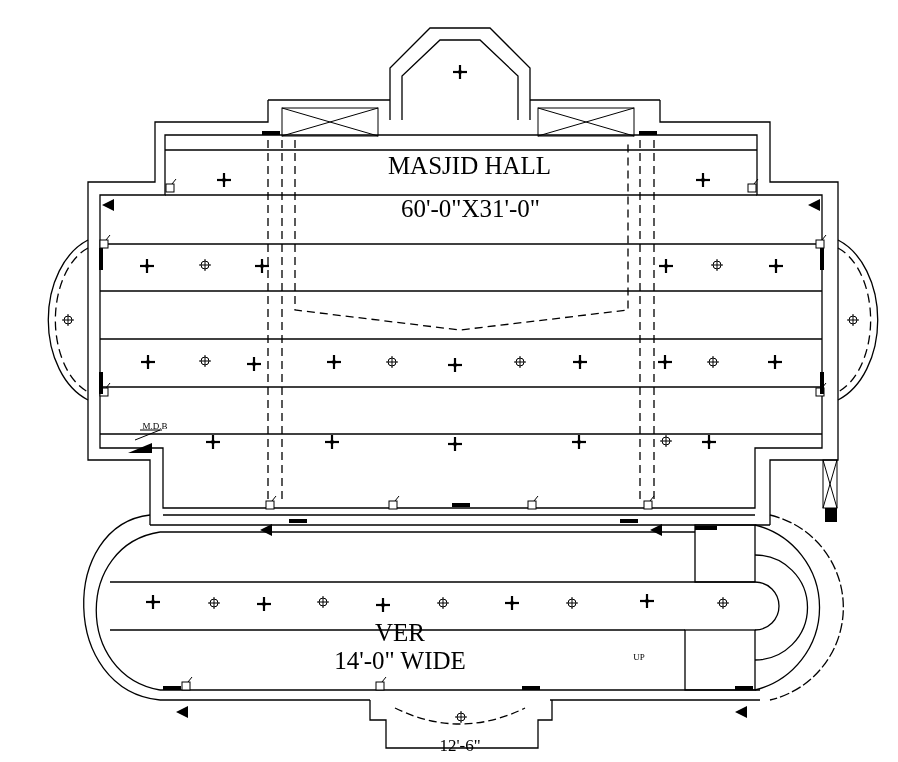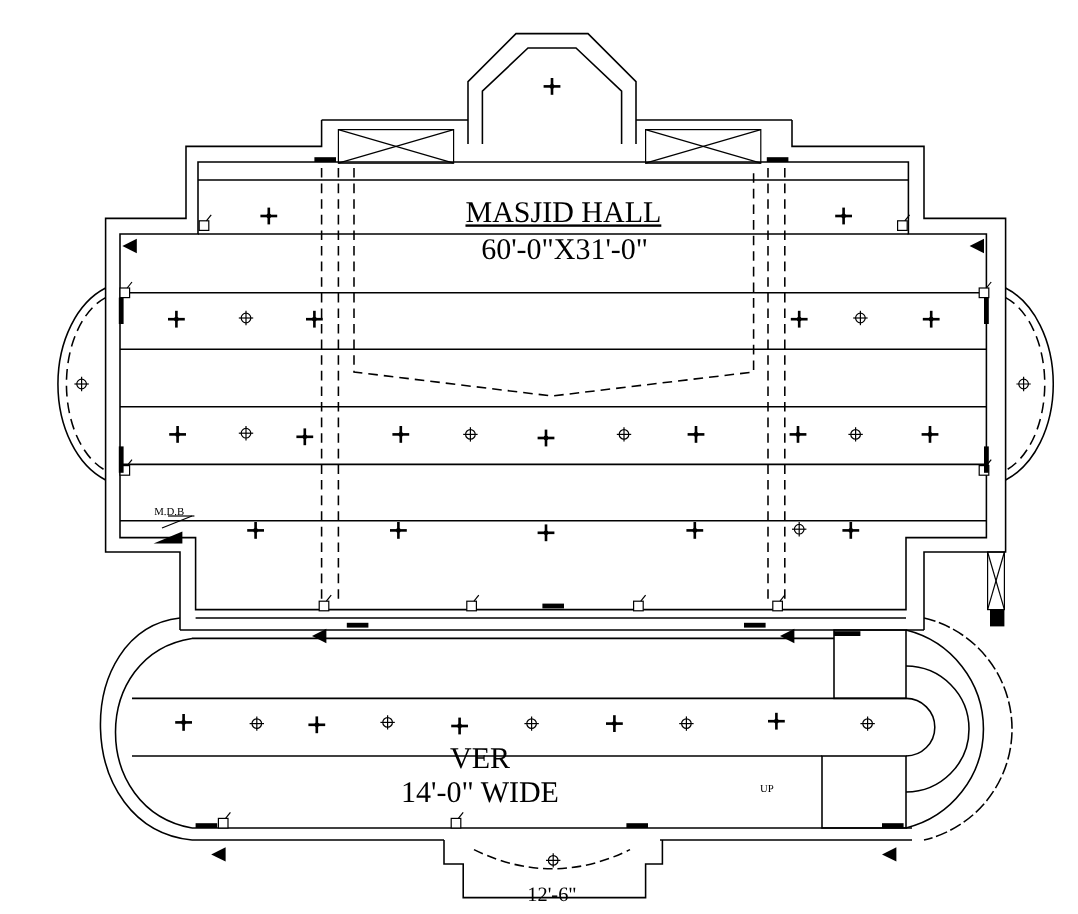--- a/index.html
+++ b/index.html
@@ -188,19 +188,19 @@
   <g>
     <use href="#db" x="102" y="205" transform="rotate(0)"></use>
     <use href="#db" x="808" y="205"></use>
     <use href="#db" x="260" y="530"></use>
     <use href="#db" x="650" y="530"></use>
     <use href="#db" x="176" y="712"></use>
     <use href="#db" x="735" y="712"></use>
   </g>
 </svg>
 
-<div class="lbl title" style="left:382px;top:165px;width:175px;text-decoration:underline;">MASJID HALL</div>
+<div class="lbl title" style="left:382px;top:153px;width:175px;">MASJID HALL</div>
 <div class="lbl title" style="left:388px;top:196px;width:165px;">60'-0"X31'-0"</div>
 <div class="lbl title" style="left:360px;top:620px;width:80px;text-align:center;">VER</div>
 <div class="lbl title" style="left:325px;top:648px;width:150px;">14'-0" WIDE</div>
-<div class="lbl small" style="left:128px;top:421px;width:26px;">M.D.B</div>
+<div class="lbl small" style="left:142px;top:421px;width:26px;">M.D.B</div>
 <div class="lbl small" style="left:630px;top:652px;width:18px;">UP</div>
 <div class="lbl dim" style="left:430px;top:737px;width:60px;">12'-6"</div>
 
 </body></html>

